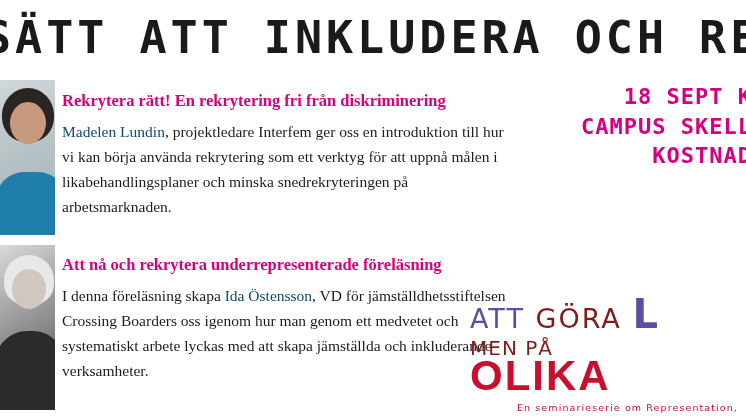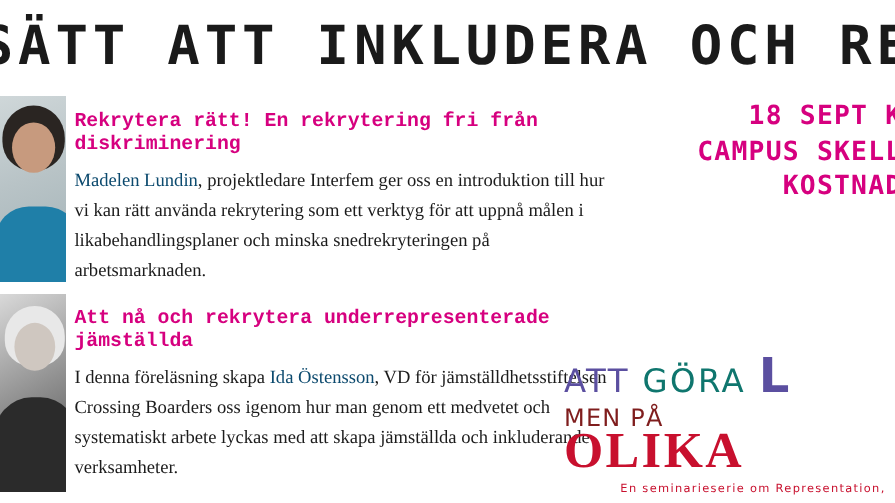--- a/index.html
+++ b/index.html
@@ -89,21 +89,21 @@
   .block {
     position: absolute;
     left: 62px;
     width: 455px;
   }
   .block-1 { top: 92px; }
   .block-2 { top: 256px; }
 
   .block h2 {
     margin: 0 0 8px 0;
-    font-family: Liberation Mono, monospace;
+    font-family: Liberation Serif, serif;
     font-weight: bold;
     font-size: 16.5px;
     color: #d6007f;
     line-height: 1.15;
   }
   .block p {
     margin: 0;
     font-family: "Liberation Serif", serif;
     font-size: 15.5px;
     color: #1c1c1c;
@@ -140,37 +140,37 @@
     text-align: left;
     font-family: "DejaVu Sans", sans-serif;
   }
   .logo-line1 {
     font-size: 27px;
     letter-spacing: 2px;
     color: #5b4fa0;
     line-height: 1.05;
     white-space: nowrap;
   }
-  .logo-line1 .w2 { color: #0f766e; }
+  .logo-line1 .w2 { color: #7f1d1d; }
   .logo-line1 .w3 {
     color: #5b4fa0;
     font-weight: bold;
     font-size: 40px;
     letter-spacing: 1px;
   }
   .logo-line2 {
     font-size: 20px;
     letter-spacing: 1px;
     color: #7f1d1d;
     line-height: 1.1;
     margin-top: 2px;
     white-space: nowrap;
   }
   .logo-olika {
-    font-family: Liberation Serif, serif;
+    font-family: Liberation Sans, sans-serif;
     font-weight: bold;
     font-size: 42px;
     letter-spacing: 2px;
     color: #c8102e;
     line-height: 1.0;
     margin-top: -4px;
     white-space: nowrap;
   }
   .logo-tag {
     font-family: "DejaVu Sans", sans-serif;
@@ -194,25 +194,25 @@
 </div>
 
 <div class="photo photo-2">
   <div class="face p2-hair"></div>
   <div class="face p2-skin"></div>
   <div class="p2-body"></div>
 </div>
 
 <div class="block block-1">
   <h2>Rekrytera rätt! En rekrytering fri från diskriminering</h2>
-  <p><span class="name">Madelen Lundin</span><span>, projektledare Interfem ger oss en introduktion till hur vi kan rätt använda rekrytering som ett verktyg för att uppnå målen i likabehandlingsplaner och minska snedrekryteringen på arbetsmarknaden.</span></p>
+  <p><span class="name">Madelen Lundin</span><span>, projektledare Interfem ger oss en introduktion till hur vi kan börja använda rekrytering som ett verktyg för att uppnå målen i likabehandlingsplaner och minska snedrekryteringen på arbetsmarknaden.</span></p>
 </div>
 
 <div class="block block-2">
-  <h2>Att nå och rekrytera underrepresenterade jämställda</h2>
+  <h2>Att nå och rekrytera underrepresenterade föreläsning</h2>
   <p><span>I denna föreläsning skapa </span><span class="name">Ida Östensson</span><span>, VD för jämställdhetsstiftelsen Crossing Boarders oss igenom hur man genom ett medvetet och systematiskt arbete lyckas med att skapa jämställda och inkluderande verksamheter.</span></p>
 </div>
 
 <div class="info">
   <div>18 SEPT K</div>
   <div>CAMPUS SKELL</div>
   <div>KOSTNAD</div>
 </div>
 
 <div class="logo">

